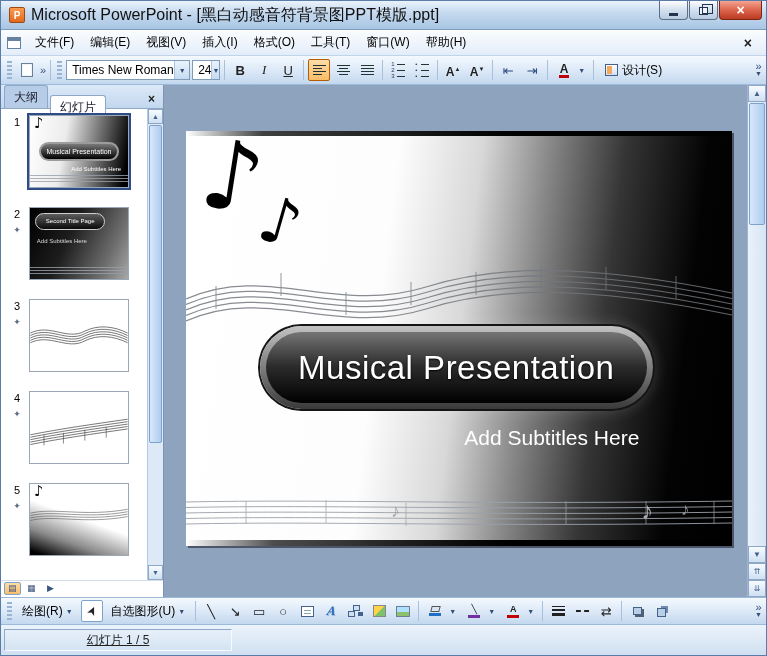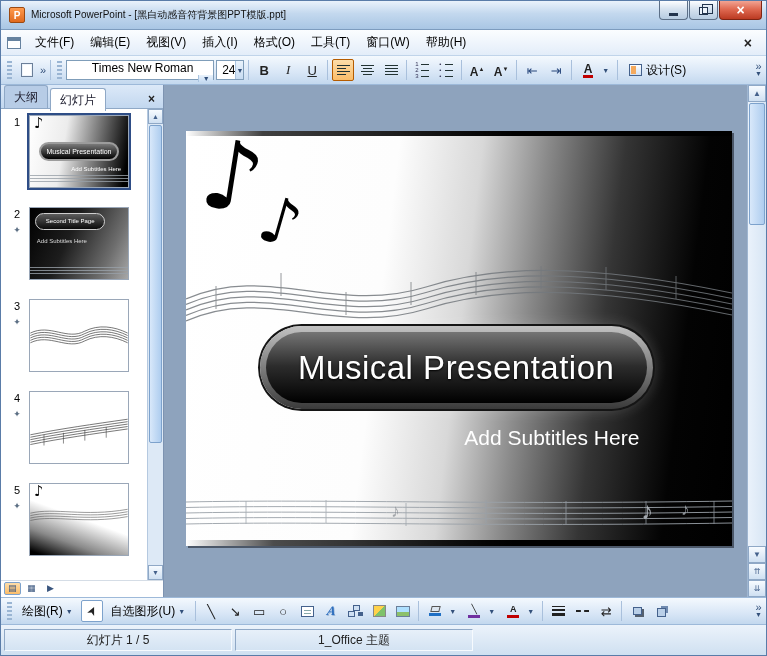--- a/index.html
+++ b/index.html
@@ -5,21 +5,21 @@
   * { box-sizing: border-box; margin: 0; padding: 0; }
   html,body { width:767px; height:656px; }
   body { font-family:"Liberation Sans", sans-serif; font-size:12px; background:#8ea3bd; }
   .window { width:767px; height:656px; display:flex; flex-direction:column; border:1px solid #5a7ca8; }
 
   
   .titlebar { height:29px; flex:0 0 29px; display:flex; align-items:center; gap:6px; padding:0 4px 0 8px;
     background:linear-gradient(#eaf2fb,#c3d8ee 45%,#a9c6e4); border-bottom:1px solid #7d9cbe; }
   .app-icon { width:16px; height:16px; background:linear-gradient(#ff9a4d,#e06a1f); border:1px solid #9c4a12; border-radius:2px;
     color:#fff; font-size:10px; font-weight:bold; display:flex; align-items:center; justify-content:center; }
-  .title-text { font-size:10px; color:#111; white-space:nowrap; overflow:hidden; }
+  .title-text { font-size:16px; color:#111; white-space:nowrap; overflow:hidden; }
   .win-controls { margin-left:auto; display:flex; align-self:flex-start; }
   .wc { width:29px; height:19px; border:1px solid #5c6f87; border-top:none; border-radius:0 0 4px 4px;
     background:linear-gradient(#fdfeff,#d6e2ef 45%,#b6cbe1); display:flex; align-items:center; justify-content:center; margin-left:1px; }
   .wc .minbar { width:9px; height:3px; background:#23344d; margin-top:8px; }
   .restore { width:9px; height:8px; border:1px solid #23344d; background:#eef4fb; position:relative; margin-top:2px; }
   .restore::before { content:""; position:absolute; left:2px; top:-4px; width:9px; height:8px; border:1px solid #23344d; background:transparent; }
   .wc.close { width:43px; background:linear-gradient(#f2a493,#e06a52 45%,#bb3a22); border-color:#7e2413; color:#fff; font-weight:bold; font-size:14px; }
 
   
   .menubar { height:26px; flex:0 0 26px; display:flex; align-items:center; padding:0 4px;
@@ -42,21 +42,21 @@
   .tbtn.selected { background:#fff; border-color:#7da2cc; }
   .drop { width:13px; height:22px; display:flex; align-items:center; justify-content:center; font-size:7px; color:#33507a; }
   .split { display:flex; align-items:center; border:1px solid transparent; border-radius:2px; }
 
   .ic-page { width:12px; height:14px; background:#fff; border:1px solid #6b7f99; box-shadow:inset 0 0 0 1px #eef4fb; }
   .chev { font-size:11px; color:#33507a; display:flex; flex-direction:column; align-items:center; line-height:8px; }
 
   .combo { height:20px; background:#fff; border:1px solid #7f9db9; display:flex; align-items:center; padding-left:5px; font-size:12px; }
   .combo .carrow { margin-left:auto; width:15px; height:18px; background:linear-gradient(#eaf3fc,#c6dbf2);
     border-left:1px solid #aac4e0; display:flex; align-items:center; justify-content:center; font-size:7px; color:#33507a; }
-  .combo.font { width:148px;flex-direction:column; }
+  .combo.font { width:124px; }
   .combo.size { width:28px; }
 
   .bold-b { font-weight:bold; } .italic-i { font-style:italic; font-family:"Liberation Serif",serif; } .under-u { text-decoration:underline; }
 
   .ic-lines { width:13px; height:11px; display:flex; flex-direction:column; justify-content:space-between; }
   .ic-lines i { height:1px; background:#233; }
   .ic-lines.center { align-items:center; } .ic-lines.left { align-items:flex-start; }
 
   .ic-rows { display:grid; grid-template-columns:5px 8px; gap:2px 1px; align-items:center; }
   .ic-rows b { font-size:6px; font-weight:normal; color:#335; line-height:4px; }
@@ -73,21 +73,21 @@
   .ic-design::before { content:""; position:absolute; left:1px; top:1px; width:5px; height:8px; background:#f4a95d; }
 
   
   .content { flex:1; display:flex; min-height:0; background:#8ea3bd; }
 
   .left-pane { width:163px; flex:0 0 163px; display:flex; flex-direction:column; border-right:1px solid #7d93b1; }
   .tab-row { height:24px; flex:0 0 24px; display:flex; align-items:flex-end; padding:2px 2px 0 3px;
     background:linear-gradient(#dce9f8,#c2d7ef); border-bottom:1px solid #8fa8c6; }
   .tab { font-size:12px; padding:3px 9px 2px; border:1px solid #8fa8c6; border-bottom:none;
     border-radius:3px 3px 0 0; background:#b7cce6; margin-right:2px; color:#223; }
-  .tab.active { background:#fff; position:relative; top:3px; }
+  .tab.active { background:#fff; position:relative; top:10px; }
   .tab-close { margin-left:auto; font-size:12px; font-weight:bold; padding:0 6px 2px; color:#222; }
 
   .thumb-area { flex:1; display:flex; background:#fff; min-height:0; }
   .thumb-list { flex:1; padding:6px 0 0 4px; overflow:hidden; }
   .thumb-item { display:flex; margin-bottom:19px; }
   .thumb-meta { width:24px; display:flex; flex-direction:column; align-items:center; gap:5px; padding-top:1px; }
   .thumb-num { font-size:11px; color:#000; }
   .star { font-size:9px; color:#5c6f84; }
   .thumb-box { width:100px; height:73px; border:1px solid #9aa7b8; background:#fff; position:relative; overflow:hidden; cursor:pointer; }
   .thumb-item.selected .thumb-box { outline:2px solid #2e4d86; }
@@ -173,21 +173,21 @@
   .ic-bucket { width:9px; height:6px; border:1px solid #555; background:#dce6f0; transform:skewX(-14deg); }
   .ic-lstyle { width:13px; display:flex; flex-direction:column; gap:2px; }
   .ic-lstyle i { background:#222; height:1px; } .ic-lstyle i:nth-child(2){height:2px;} .ic-lstyle i:nth-child(3){height:3px;}
   .ic-dash { width:13px; border-top:2px dashed #222; }
   .ic-shadow { width:9px; height:8px; background:#b9cfe8; border:1px solid #44618c; box-shadow:2px 2px 0 #55606e; }
   .ic-3d { width:9px; height:9px; background:#b9cfe8; border:1px solid #44618c; box-shadow:3px -3px 0 -1px #6f8ab0; margin-top:3px; }
 
   
   .statusbar { height:31px; flex:0 0 31px; background:linear-gradient(#ecf3fb,#cfe0f1); border-top:1px solid #9db9d9;
     display:flex; align-items:stretch; gap:3px; padding:4px 3px; font-size:12px; color:#222; }
-  .status-cell { border:1px solid; border-color:#8fa8c6 #f6fafe #f6fafe #8fa8c6; display:flex; align-items:center; justify-content:center; white-space:nowrap; }
+  .status-cell { border:1px solid; border-color:#8fa8c6 #f6fafe #f6fafe #8fa8c6; display:flex; align-items:center; justify-content:center; white-space:nowrap;text-decoration:underline; }
   .sc1 { width:228px; } .sc2 { width:238px; } .sc3 { width:182px; } .sc-rest { flex:1; border:none; }
 </style>
 </head>
 <body>
 
 <div class="window">
 
   <div class="titlebar">
     <span class="app-icon">P</span>
     <span class="title-text">Microsoft PowerPoint - [黑白动感音符背景图PPT模版.ppt]</span>
@@ -582,17 +582,16 @@
         <span class="ic-3d"></span>
       </span>
     <span class="chev" style="margin-left:auto">
       <span>»</span>
       <span style="font-size:7px">▼</span>
     </span>
   </div>
 
   <div class="statusbar">
     <div class="status-cell sc1">幻灯片 1 / 5</div>
-    <div class="status-cell sc2">1_Office 主题</div>
     <div class="status-cell sc-rest"></div>
   </div>
 
 </div>
 
 </body></html>

